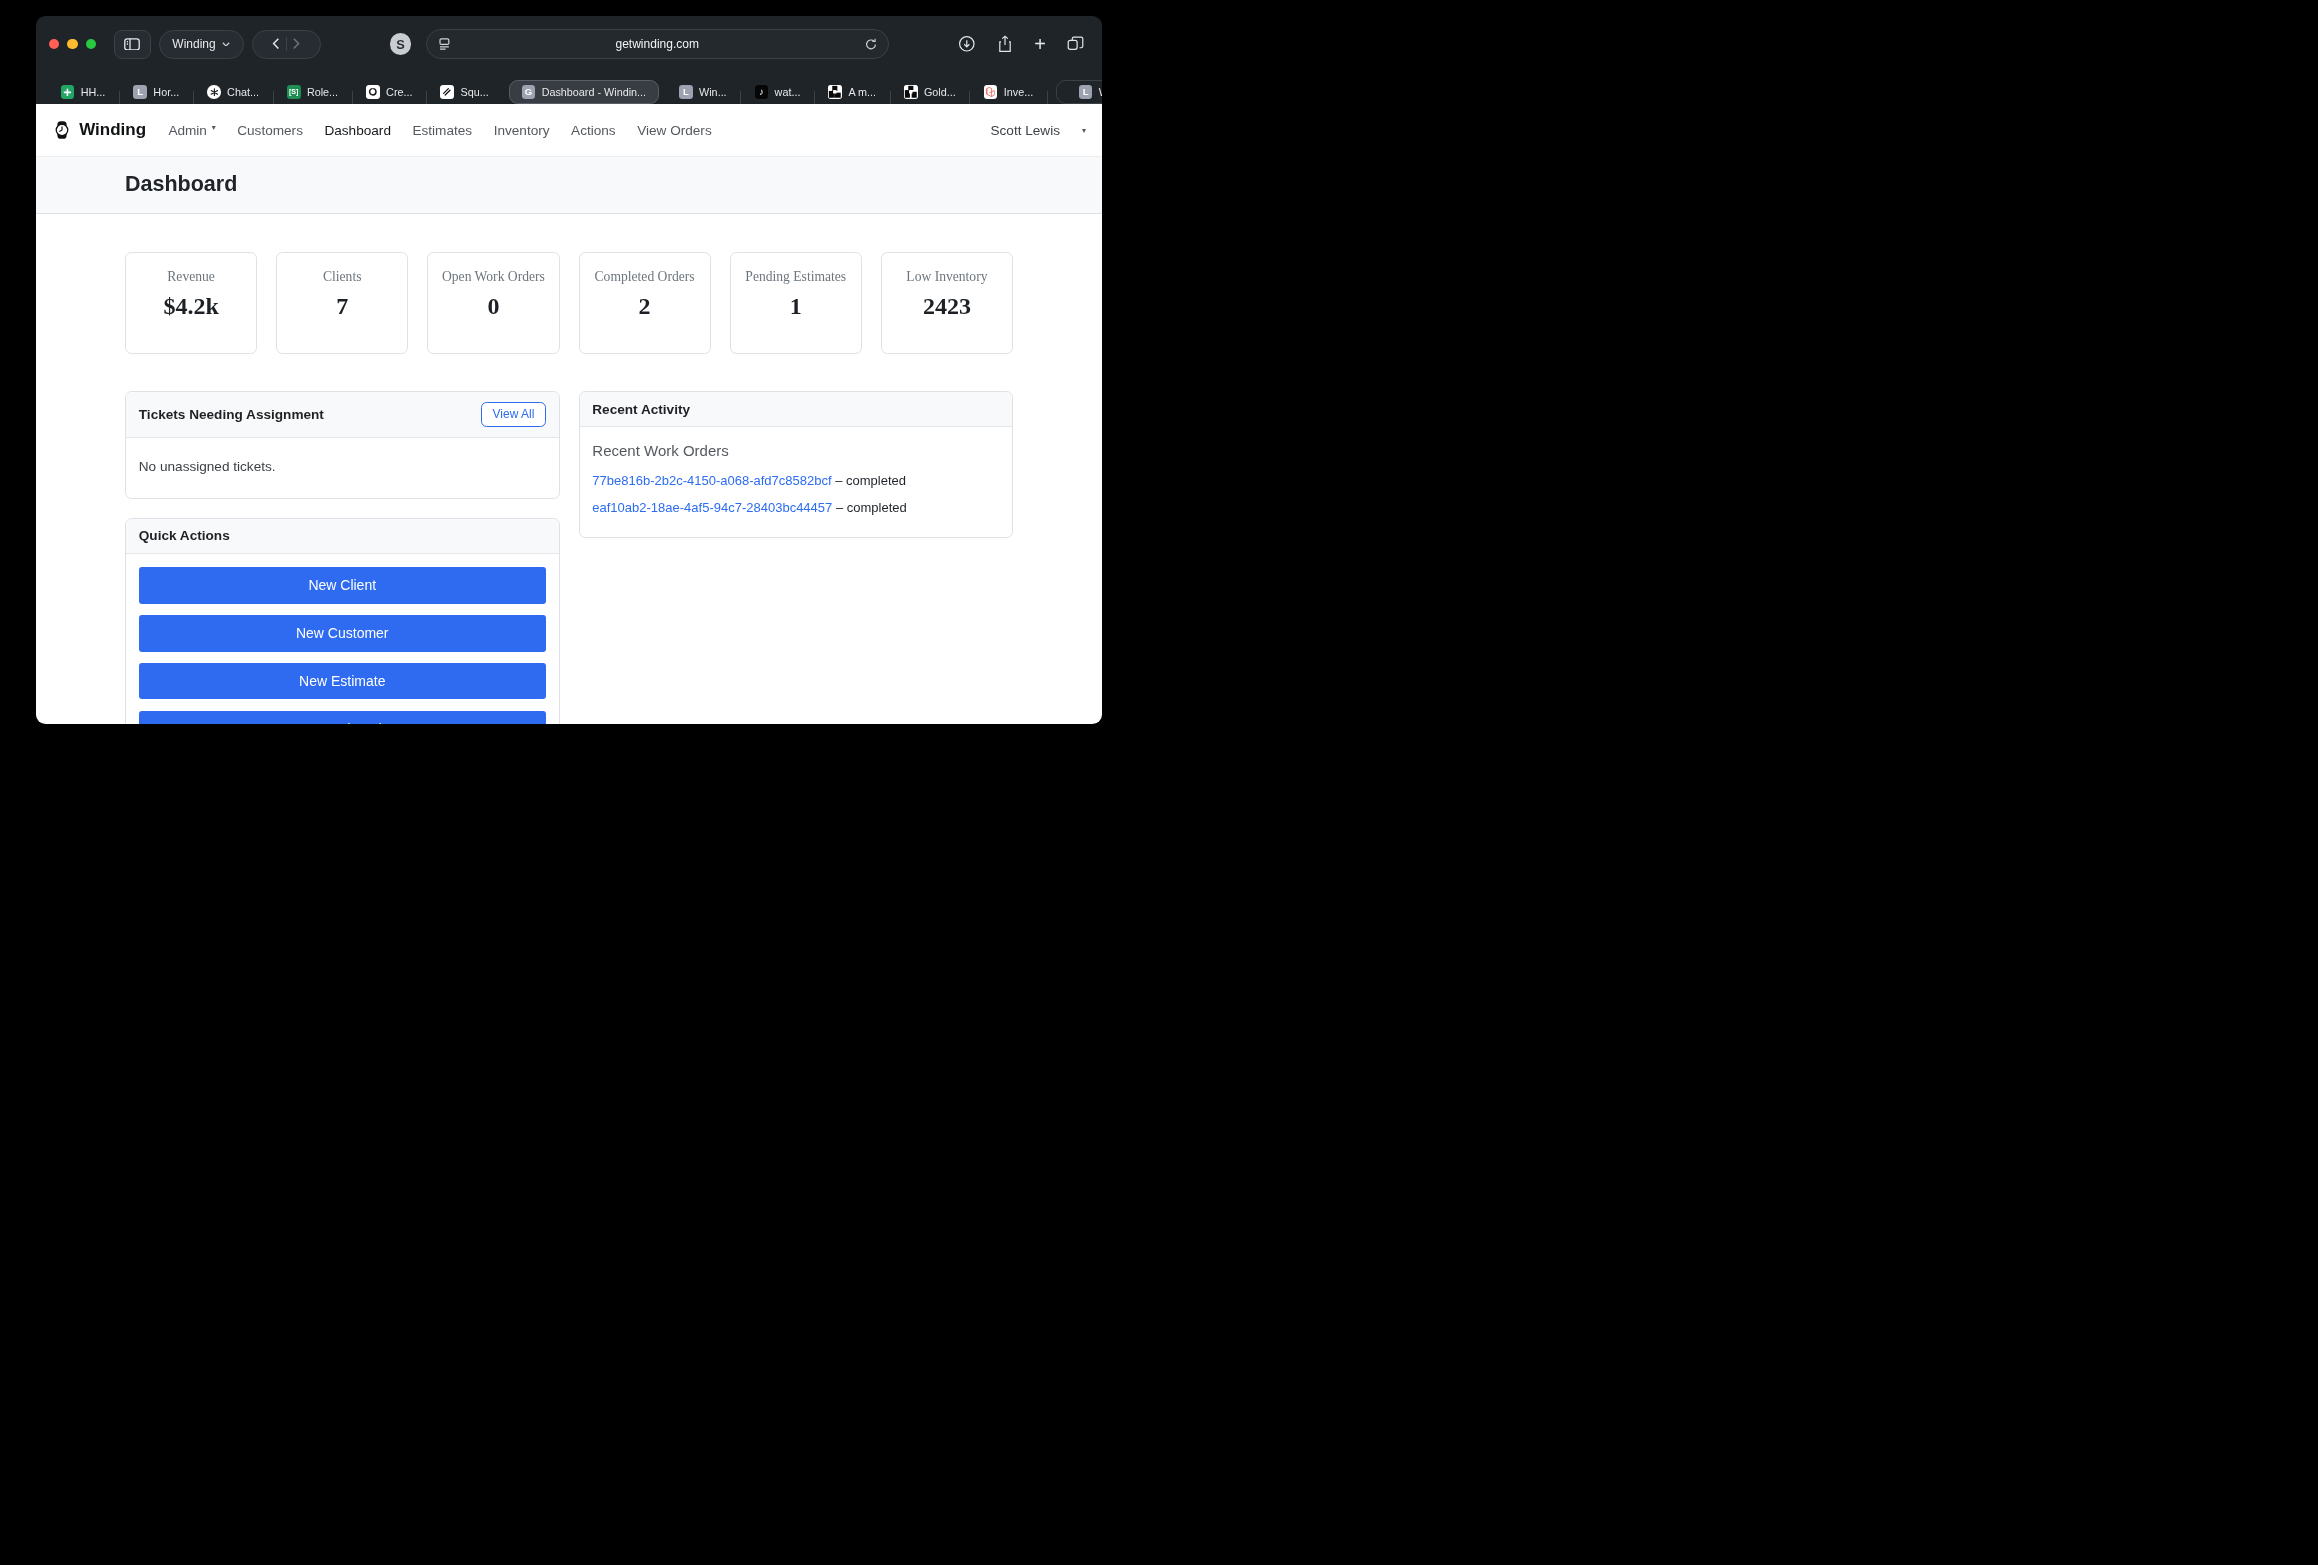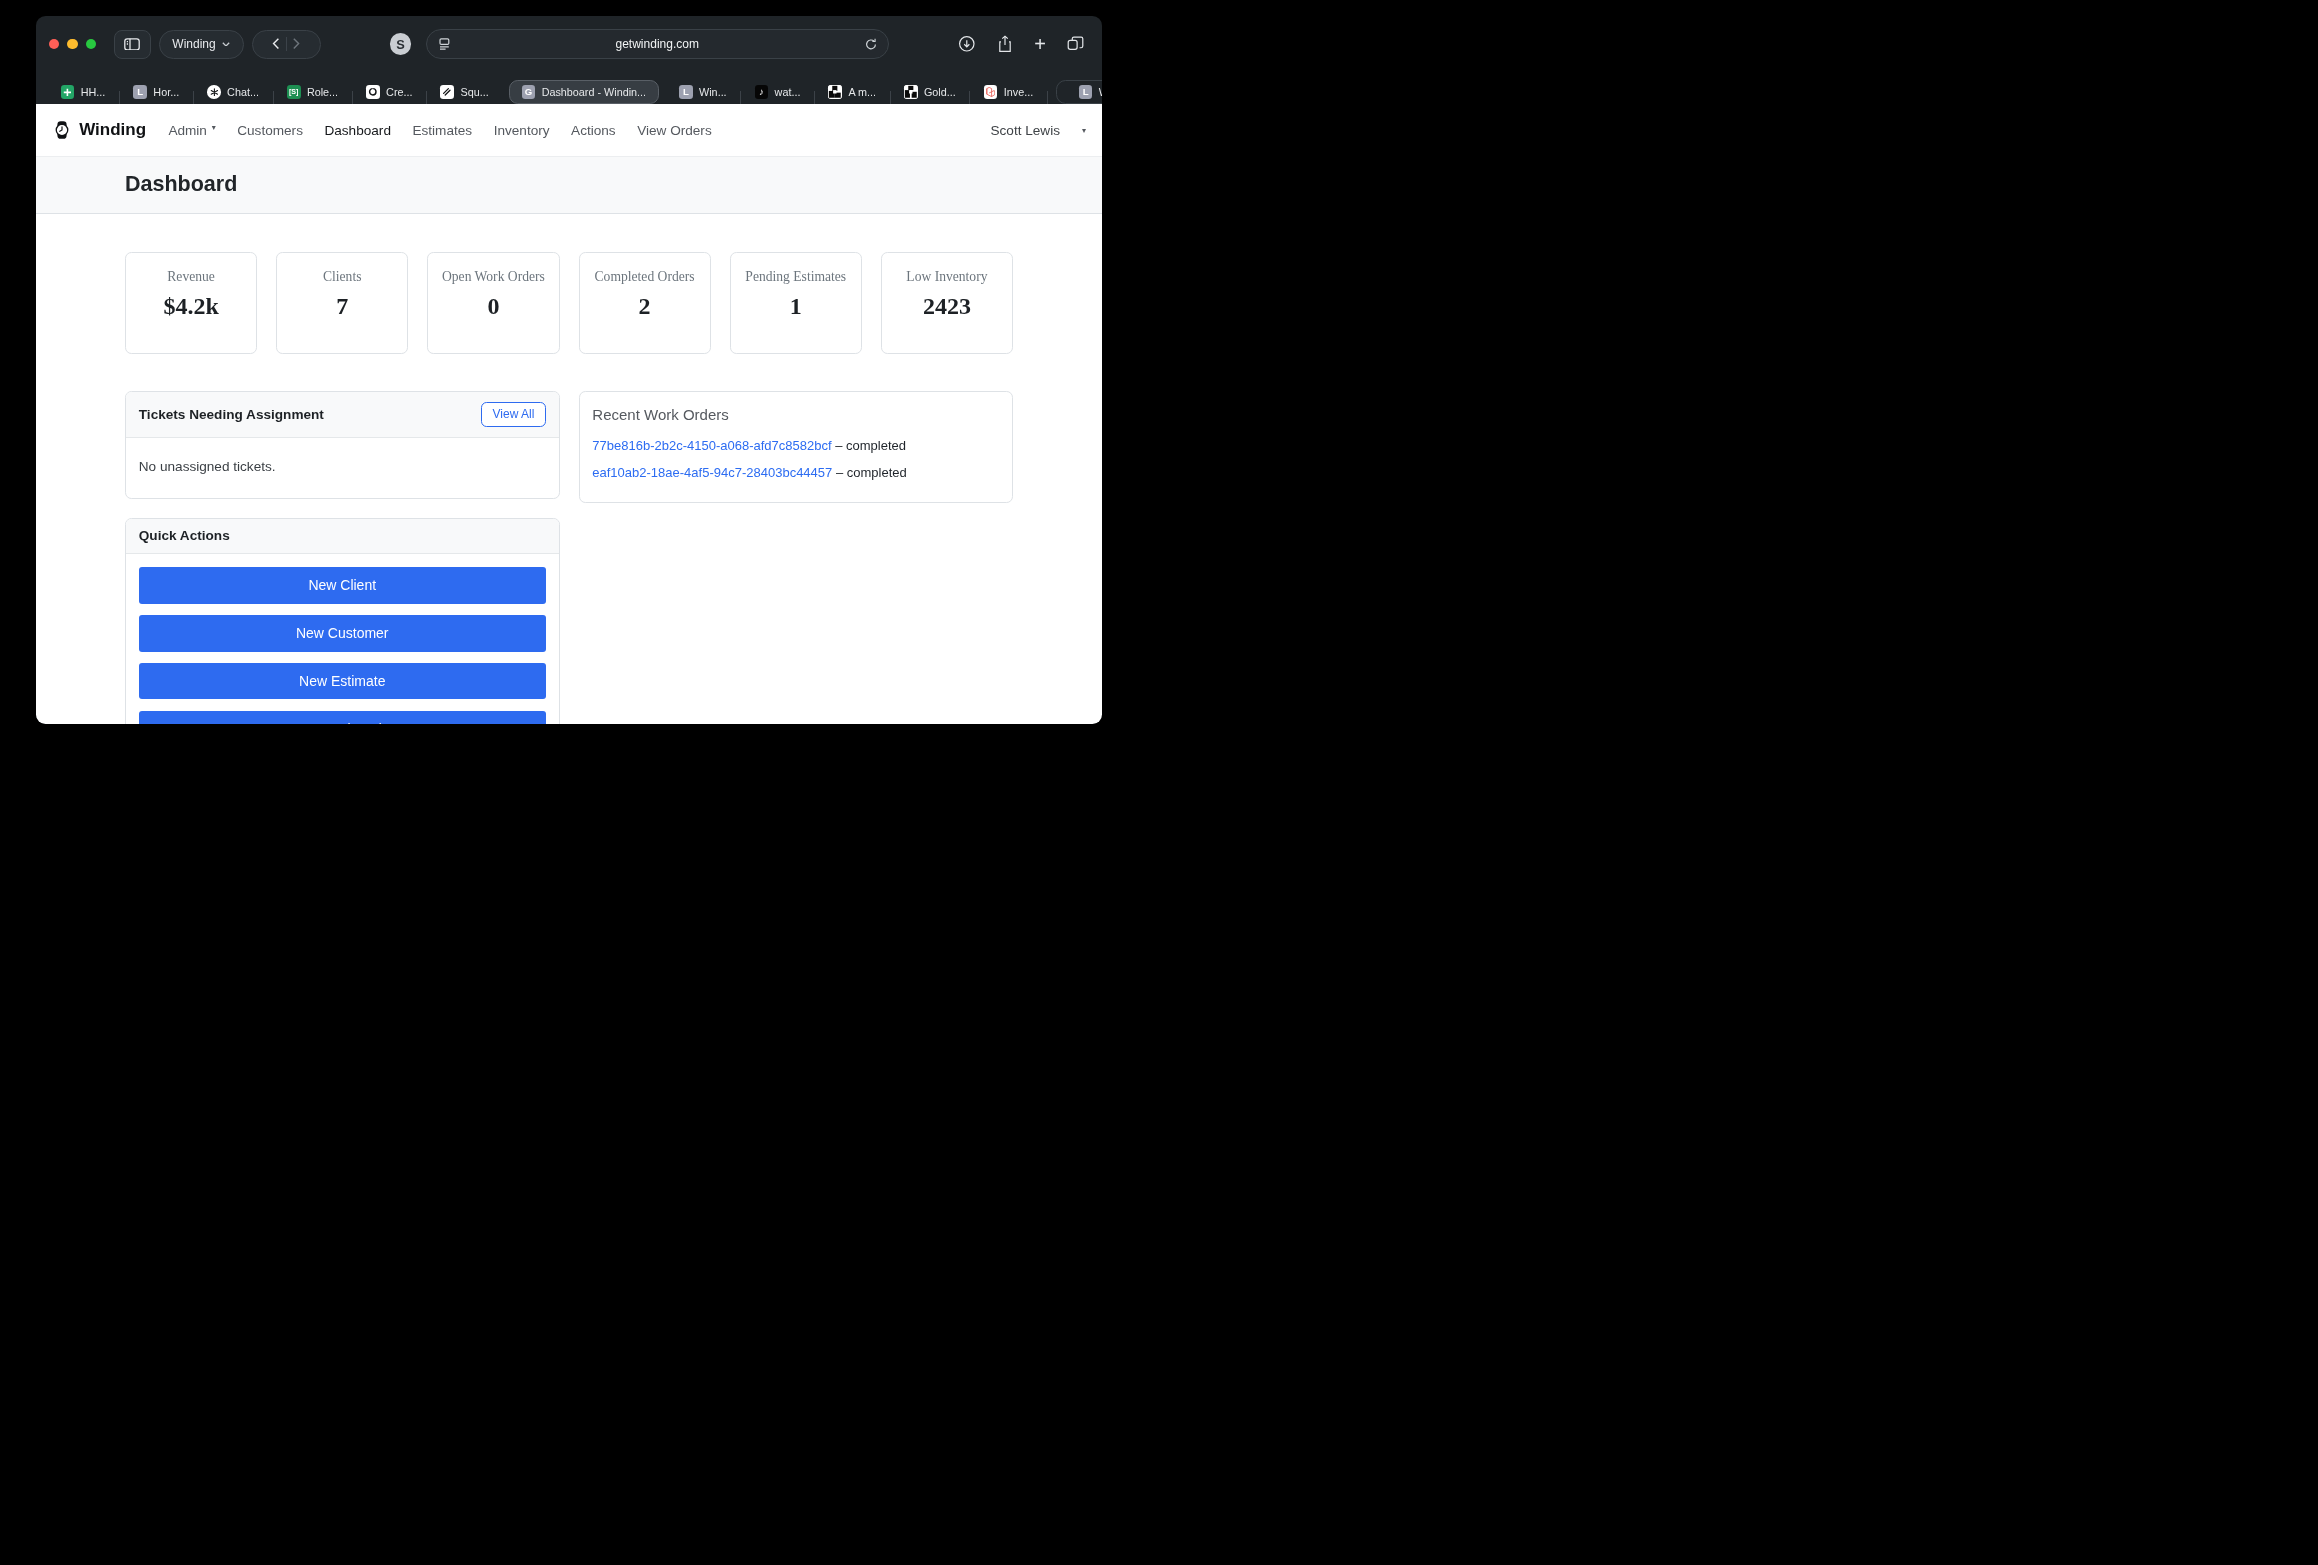--- a/index.html
+++ b/index.html
@@ -414,20 +414,23 @@
               <div class="qa-body">
                 <button class="qa-btn">New Client</button>
                 <button class="qa-btn">New Customer</button>
                 <button class="qa-btn">New Estimate</button>
                 <button class="qa-btn">New Work Order</button>
               </div>
             </div>
           </div>
 
           <div class="panel">
+            <div class="panel-header">
+              <span>Recent Activity</span>
+            </div>
             <div class="recent-body">
               <div class="recent-subtitle">Recent Work Orders</div>
               <div class="wo-row">
                 <a href="#" class="wo-link">77be816b-2b2c-4150-a068-afd7c8582bcf</a>
                 <span class="wo-status"> <span>– completed</span></span>
               </div>
               <div class="wo-row">
                 <a href="#" class="wo-link">eaf10ab2-18ae-4af5-94c7-28403bc44457</a>
                 <span class="wo-status"> <span>– completed</span></span>
               </div>

